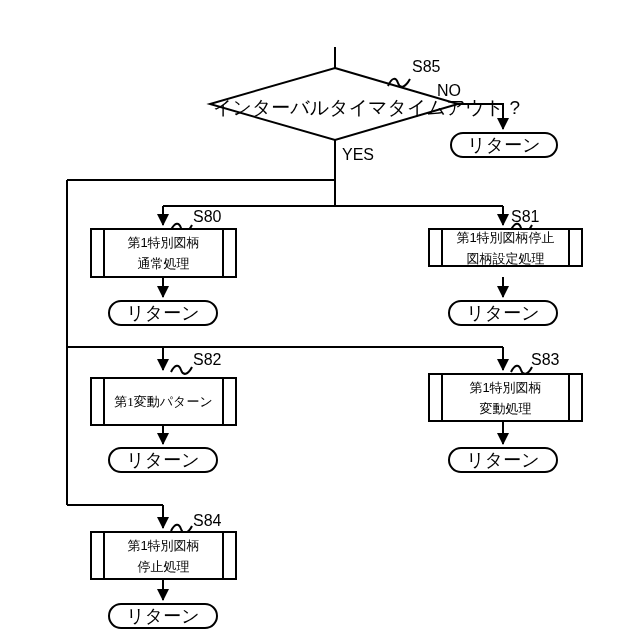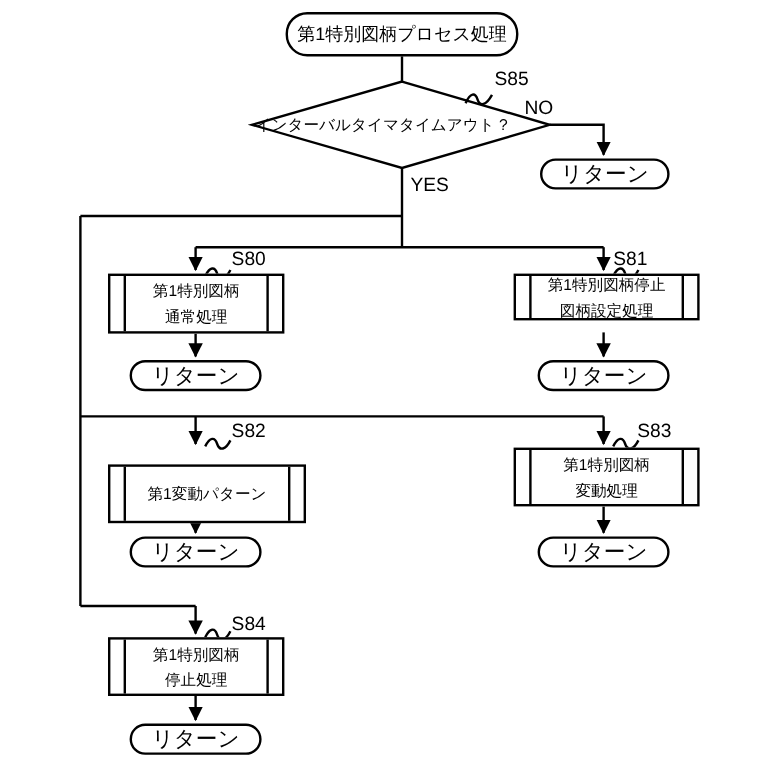--- a/index.html
+++ b/index.html
@@ -23,22 +23,22 @@
   .terminal.start{font-size:15px;}
   .pbox{
     position:absolute;border:2px solid var(--stroke);background:var(--bg);box-sizing:border-box;
     display:flex;align-items:center;justify-content:center;
   }
   .pbox .bar{position:absolute;top:0;bottom:0;width:2px;background:var(--stroke);}
   .pbox .bar-l{left:11px;}
   .pbox .bar-r{right:11px;}
   .btext{text-align:center;font-size:13px;line-height:21px;}
   .diamond-text{
-    position:absolute;left:213px;top:95px;width:244px;text-align:left;
-    font-size:13px;white-space:nowrap;
+    position:absolute;left:213px;top:95px;width:244px;text-align:right;
+    font-size:19px;white-space:nowrap;
   }
   .slabel{position:absolute;font-size:16px;}
   .branch-label{position:absolute;font-size:16px;}
 </style>
 </head>
 <body>
 
 <div class="canvas">
 
   <svg class="connectors" viewBox="0 0 640 640">
@@ -71,21 +71,20 @@
     <path class="flowline" d="M163 580 V600" marker-end="url(#ah)"></path>
 
     <path class="squiggle" d="M388 86 c4,-9 8,-9 10,-3 c2,6 7,5 12,-4"></path>
     <path class="squiggle" d="M171 230 c4,-8 8,-8 10,-2 c2,6 7,5 11,-3"></path>
     <path class="squiggle" d="M511 230 c4,-8 8,-8 10,-2 c2,6 7,5 11,-3"></path>
     <path class="squiggle" d="M171 372 c4,-8 8,-8 10,-2 c2,6 7,5 11,-3"></path>
     <path class="squiggle" d="M511 372 c4,-8 8,-8 10,-2 c2,6 7,5 11,-3"></path>
     <path class="squiggle" d="M171 531 c4,-8 8,-8 10,-2 c2,6 7,5 11,-3"></path>
   </svg>
 
-  <div class="terminal start" style="left:238px;top:10px;width:194px;height:37px;">第1特別図柄プロセス処理</div>
 
   <div class="diamond-text">インターバルタイマタイムアウト ?</div>
   <div class="slabel" style="left:412px;top:58px;">S85</div>
   <div class="branch-label" style="left:437px;top:82px;">NO</div>
   <div class="branch-label" style="left:342px;top:146px;">YES</div>
 
   <div class="terminal" style="left:450px;top:132px;width:108px;height:26px;border-radius:13px;">リターン</div>
 
   <div class="slabel" style="left:193px;top:208px;">S80</div>
   <div class="pbox" style="left:90px;top:228px;width:147px;height:50px;">
@@ -103,21 +102,21 @@
     <span class="bar bar-l"></span>
     <span class="bar bar-r"></span>
     <div class="btext">
       <div>第1特別図柄停止</div>
       <div>図柄設定処理</div>
     </div>
   </div>
   <div class="terminal" style="left:448px;top:300px;width:110px;height:26px;border-radius:13px;">リターン</div>
 
   <div class="slabel" style="left:193px;top:351px;">S82</div>
-  <div class="pbox" style="left:90px;top:387px;width:165px;height:49px;">
+  <div class="pbox" style="left:90px;top:377px;width:147px;height:49px;font-family:Liberation Serif, serif;">
     <span class="bar bar-l"></span>
     <span class="bar bar-r"></span>
     <div class="btext">
       <div>第1変動パターン</div>
     </div>
   </div>
   <div class="terminal" style="left:108px;top:447px;width:110px;height:26px;border-radius:13px;">リターン</div>
 
   <div class="slabel" style="left:531px;top:351px;">S83</div>
   <div class="pbox" style="left:428px;top:373px;width:155px;height:49px;">

